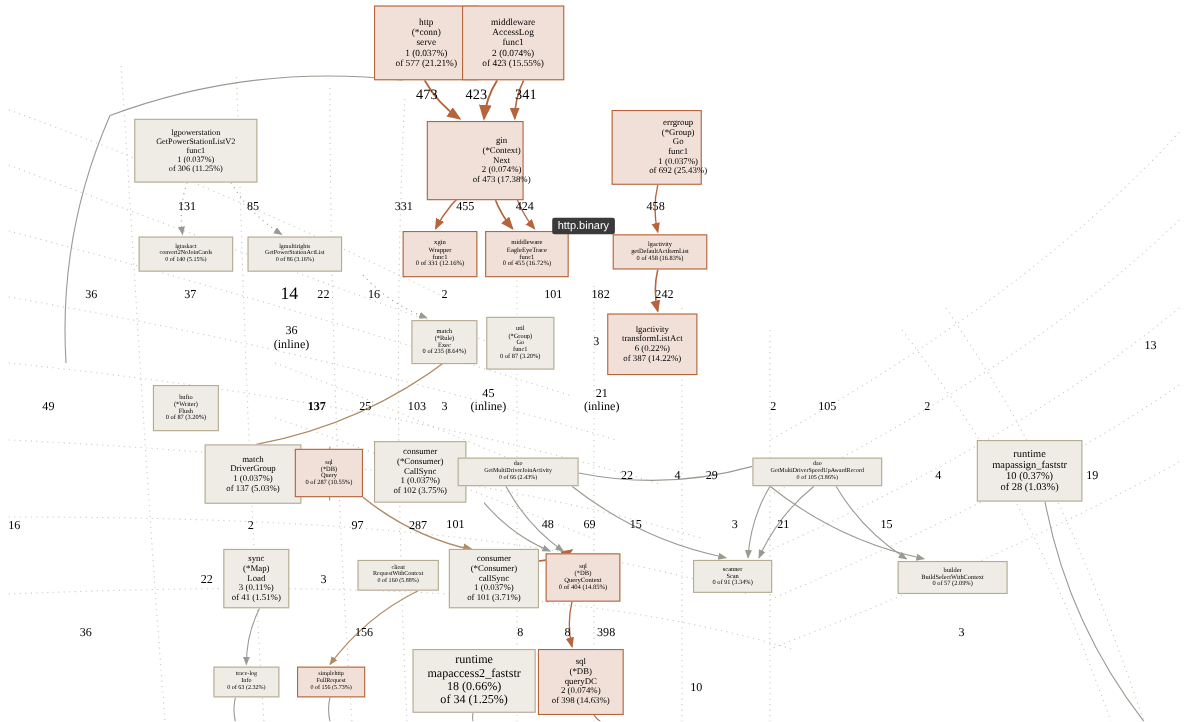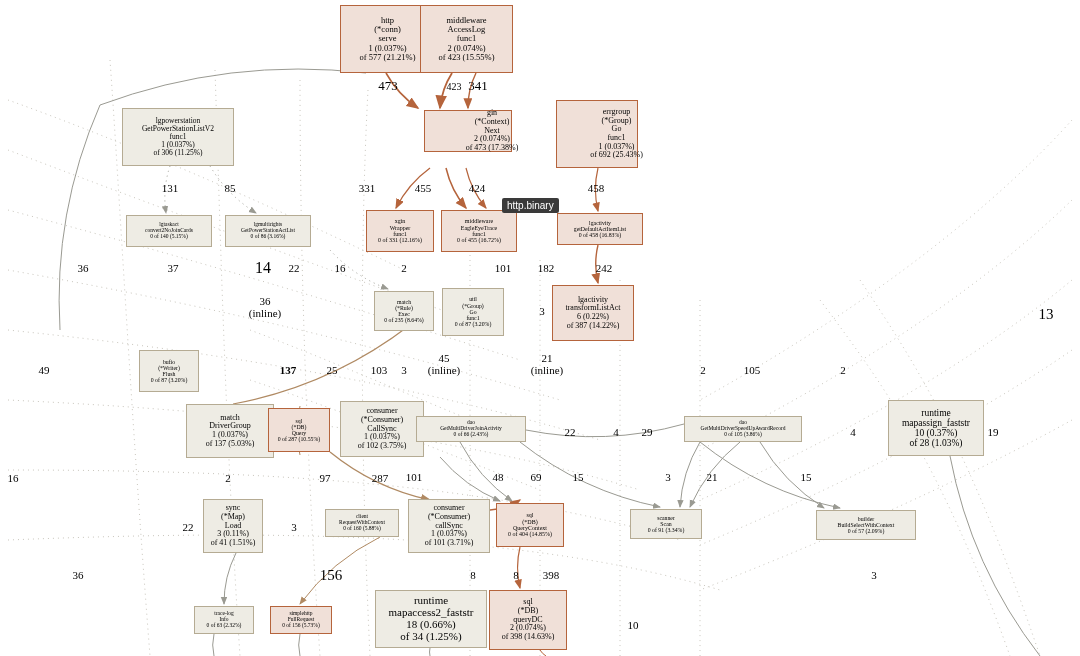--- a/index.html
+++ b/index.html
@@ -112,21 +112,21 @@
         <span class="ln">2 (0.074%)</span>
         <span class="ln">of 423 (15.55%)</span>
       </div>
       <div class="node" style="left: 122px; top: 108px; width: 112px; height: 58px; font-size: 7.5px;">
         <span class="ln">lgpowerstation</span>
         <span class="ln">GetPowerStationListV2</span>
         <span class="ln">func1</span>
         <span class="ln">1 (0.037%)</span>
         <span class="ln">of 306 (11.25%)</span>
       </div>
-      <div class="node hot" style="left: 424px; top: 110px; width: 88px; height: 42px; font-size: 8px; padding-left: 48px;">
+      <div class="node hot" style="left: 388px; top: 110px; width: 88px; height: 72px; font-size: 8px; padding-left: 48px;">
         <span class="ln">gin</span>
         <span class="ln">(*Context)</span>
         <span class="ln">Next</span>
         <span class="ln">2 (0.074%)</span>
         <span class="ln">of 473 (17.38%)</span>
       </div>
       <div class="node hot" style="left: 556px; top: 100px; width: 82px; height: 68px; font-size: 8px; padding-left: 39px;">
         <span class="ln">errgroup</span>
         <span class="ln">(*Group)</span>
         <span class="ln">Go</span>
@@ -275,38 +275,38 @@
       <div class="node hot" style="left: 489px; top: 590px; width: 78px; height: 60px; font-size: 8px;">
         <span class="ln">sql</span>
         <span class="ln">(*DB)</span>
         <span class="ln">queryDC</span>
         <span class="ln">2 (0.074%)</span>
         <span class="ln">of 398 (14.63%)</span>
       </div>
     </div>
   <div id="labels-layer">
       <div class="elabel" style="left: 388px; top: 86px; font-size: 13px;"><span>473</span></div>
-      <div class="elabel" style="left: 454px; top: 86px; font-size: 10px;"><span>423</span></div>
+      <div class="elabel" style="left: 433px; top: 86px; font-size: 13px;"><span>423</span></div>
       <div class="elabel" style="left: 478px; top: 86px; font-size: 13px;"><span>341</span></div>
       <div class="elabel" style="left: 170px; top: 188px; font-size: 11px;"><span>131</span></div>
       <div class="elabel" style="left: 230px; top: 188px; font-size: 11px;"><span>85</span></div>
       <div class="elabel" style="left: 367px; top: 188px; font-size: 11px;"><span>331</span></div>
       <div class="elabel" style="left: 423px; top: 188px; font-size: 11px;"><span>455</span></div>
       <div class="elabel" style="left: 477px; top: 188px; font-size: 11px;"><span>424</span></div>
       <div class="elabel" style="left: 596px; top: 188px; font-size: 11px;"><span>458</span></div>
       <div class="elabel" style="left: 83px; top: 268px; font-size: 11px;"><span>36</span></div>
       <div class="elabel" style="left: 173px; top: 268px; font-size: 11px;"><span>37</span></div>
       <div class="elabel" style="left: 263px; top: 268px; font-size: 16px;"><span>14</span></div>
       <div class="elabel" style="left: 294px; top: 268px; font-size: 11px;"><span>22</span></div>
       <div class="elabel" style="left: 340px; top: 268px; font-size: 11px;"><span>16</span></div>
       <div class="elabel" style="left: 404px; top: 268px; font-size: 11px;"><span>2</span></div>
       <div class="elabel" style="left: 503px; top: 268px; font-size: 11px;"><span>101</span></div>
       <div class="elabel" style="left: 546px; top: 268px; font-size: 11px;"><span>182</span></div>
       <div class="elabel" style="left: 604px; top: 268px; font-size: 11px;"><span>242</span></div>
-      <div class="elabel" style="left: 1046px; top: 314px; font-size: 15px;"><span>13</span></div>
+      <div class="elabel" style="left: 1046px; top: 314px; font-size: 11px;"><span>13</span></div>
       <div class="elabel" style="left: 265px; top: 307px; font-size: 11px;"><span>36</span><span class="sub">(inline)</span></div>
       <div class="elabel" style="left: 542px; top: 311px; font-size: 11px;"><span>3</span></div>
       <div class="elabel" style="left: 44px; top: 370px; font-size: 11px;"><span>49</span></div>
       <div class="elabel" style="left: 288px; top: 370px; font-size: 11px; font-weight: bold;"><span>137</span></div>
       <div class="elabel" style="left: 332px; top: 370px; font-size: 11px;"><span>25</span></div>
       <div class="elabel" style="left: 379px; top: 370px; font-size: 11px;"><span>103</span></div>
       <div class="elabel" style="left: 404px; top: 370px; font-size: 11px;"><span>3</span></div>
       <div class="elabel" style="left: 444px; top: 364px; font-size: 11px;"><span>45</span><span class="sub">(inline)</span></div>
       <div class="elabel" style="left: 547px; top: 364px; font-size: 11px;"><span>21</span><span class="sub">(inline)</span></div>
       <div class="elabel" style="left: 703px; top: 370px; font-size: 11px;"><span>2</span></div>
@@ -324,21 +324,21 @@
       <div class="elabel" style="left: 414px; top: 477px; font-size: 11px;"><span>101</span></div>
       <div class="elabel" style="left: 498px; top: 477px; font-size: 11px;"><span>48</span></div>
       <div class="elabel" style="left: 536px; top: 477px; font-size: 11px;"><span>69</span></div>
       <div class="elabel" style="left: 578px; top: 477px; font-size: 11px;"><span>15</span></div>
       <div class="elabel" style="left: 668px; top: 477px; font-size: 11px;"><span>3</span></div>
       <div class="elabel" style="left: 712px; top: 477px; font-size: 11px;"><span>21</span></div>
       <div class="elabel" style="left: 806px; top: 477px; font-size: 11px;"><span>15</span></div>
       <div class="elabel" style="left: 188px; top: 527px; font-size: 11px;"><span>22</span></div>
       <div class="elabel" style="left: 294px; top: 527px; font-size: 11px;"><span>3</span></div>
       <div class="elabel" style="left: 78px; top: 575px; font-size: 11px;"><span>36</span></div>
-      <div class="elabel" style="left: 331px; top: 575px; font-size: 15px;"><span>156</span></div>
+      <div class="elabel" style="left: 331px; top: 575px; font-size: 11px;"><span>156</span></div>
       <div class="elabel" style="left: 473px; top: 575px; font-size: 11px;"><span>8</span></div>
       <div class="elabel" style="left: 516px; top: 575px; font-size: 11px;"><span>8</span></div>
       <div class="elabel" style="left: 551px; top: 575px; font-size: 11px;"><span>398</span></div>
       <div class="elabel" style="left: 874px; top: 575px; font-size: 11px;"><span>3</span></div>
       <div class="elabel" style="left: 633px; top: 625px; font-size: 11px;"><span>10</span></div>
     </div>
   <div class="tooltip" id="tooltip" style="left: 502px; top: 198px;">http.binary</div>
 </div>
 
 </body></html>

